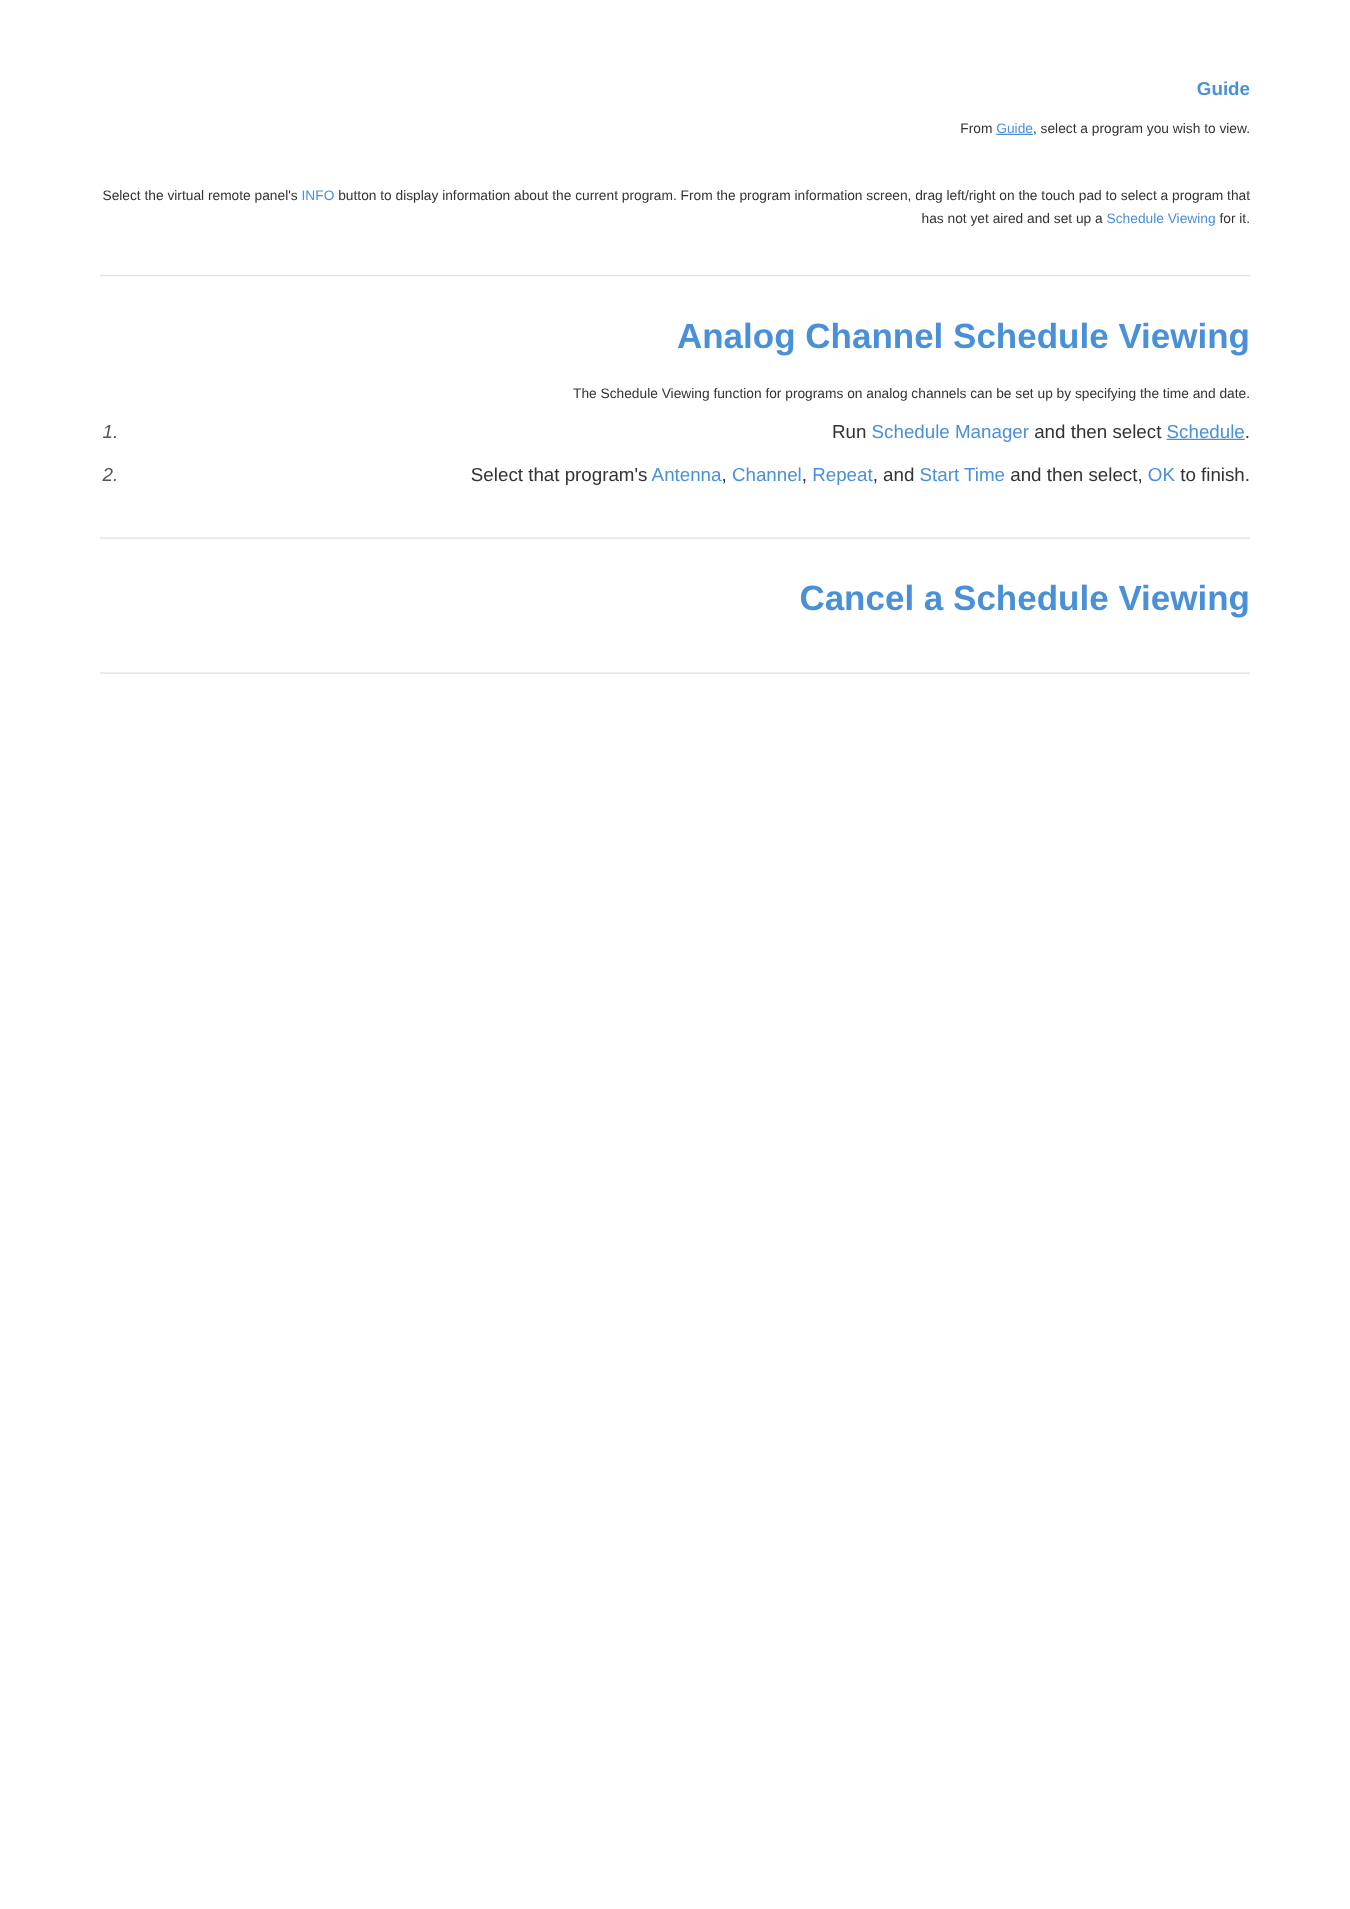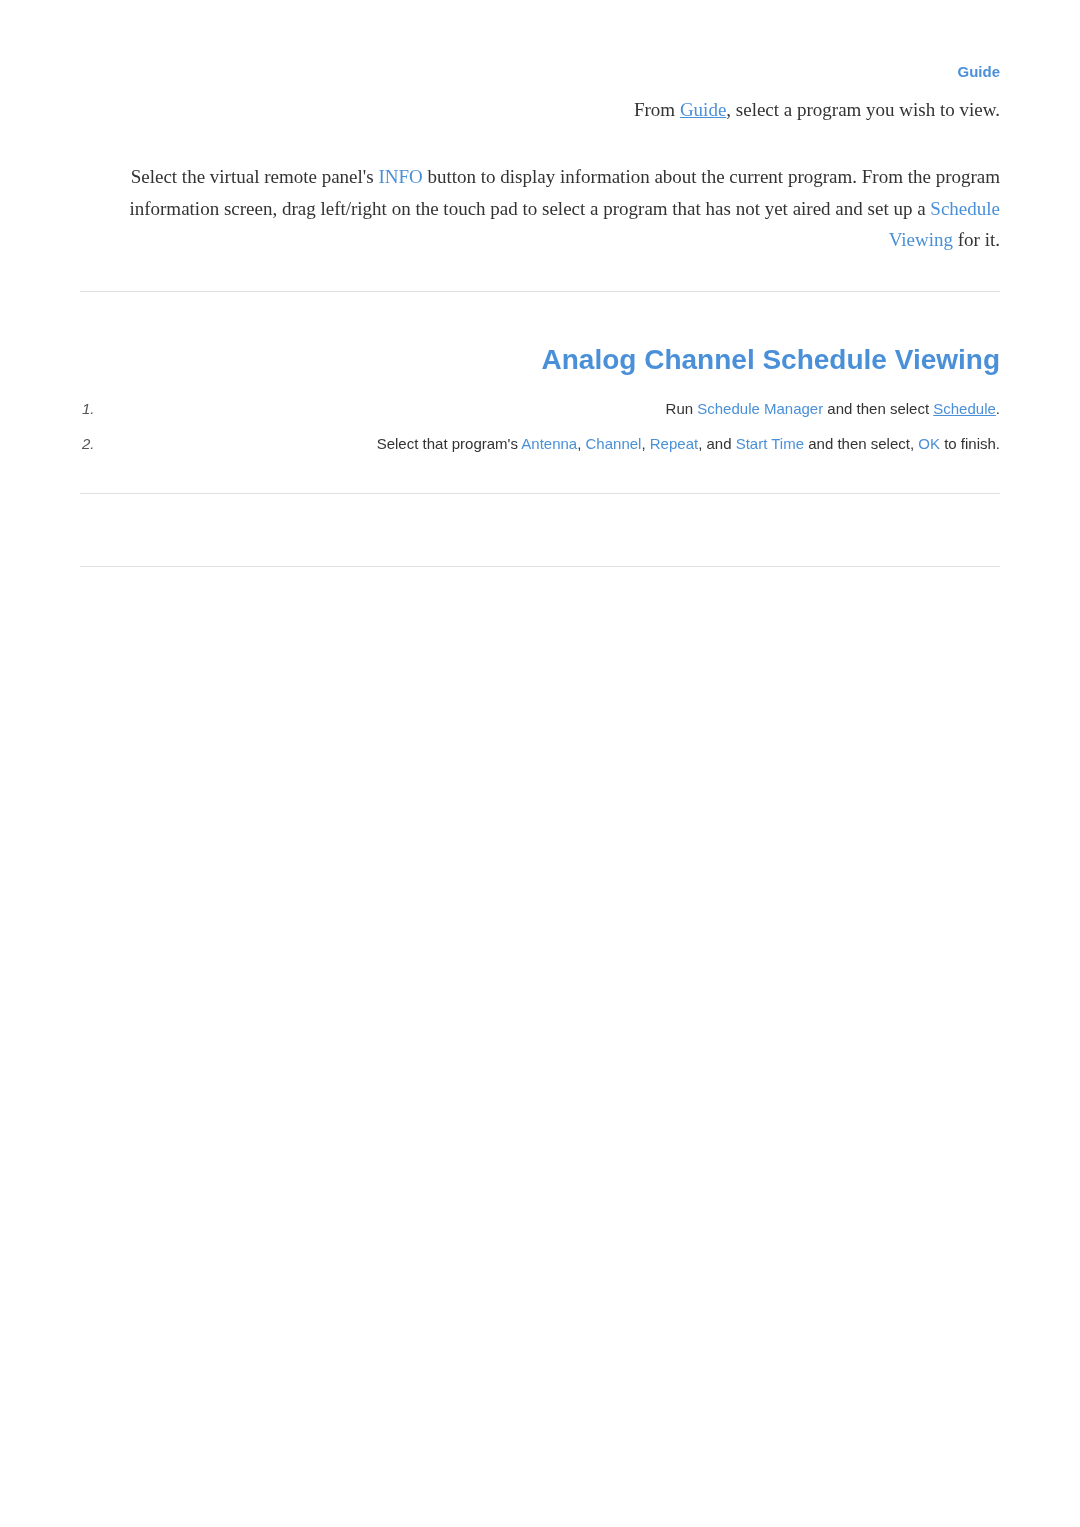--- a/index.html
+++ b/index.html
@@ -34,23 +34,22 @@
     .section-title-large {
       color: #4a90d9;
       font-size: 28px;
       font-weight: bold;
       margin-bottom: 14px;
       padding-top: 10px;
     }
 
     .section-body {
       color: #333333;
-      font-size: 19px;
+      font-size: 11px;
       line-height: 1.65;
-      font-family: Liberation Serif, serif;
     }
 
     .link {
       color: #4a90d9;
       text-decoration: none;
     }
 
     .link-underline {
       color: #4a90d9;
       text-decoration: underline;
@@ -73,21 +72,21 @@
     .list-num {
       font-style: italic;
       position: absolute;
       left: -28px;
       top: 0;
       color: #555;
     }
 
     .divider-section {
       border-top: 1px solid #e0e0e0;
-      padding-top: 36px;
+      padding-top: 16px;
       margin-top: 10px;
     }
   </style>
 </head>
 <body>
 
 <div class="section">
   <div class="section-title-small">Guide</div>
   <p class="section-body">
     <span>From </span><a class="link-underline">Guide</a><span>, select a program you wish to view.</span>
@@ -95,29 +94,31 @@
 </div>
 
 <div class="section">
   <p class="section-body">
     <span>Select the virtual remote panel's </span><a class="link">INFO</a><span> button to display information about the current program. From the program information screen, drag left/right on the touch pad to select a program that has not yet aired and set up a </span><a class="link">Schedule Viewing</a><span> for it.</span>
   </p>
 </div>
 
 <div class="section divider-section">
   <div class="section-title-large">Analog Channel Schedule Viewing</div>
+  <p class="section-body">The Schedule Viewing function for programs on analog channels can be set up by specifying the time and date.</p>
   <ol class="ordered-list">
     <li>
       <span class="list-num">1.</span>
       <span>Run </span><a class="link">Schedule Manager</a><span> and then select </span><a class="link link-underline">Schedule</a><span>.</span>
     </li>
     <li>
       <span class="list-num">2.</span>
       <span>Select that program's </span><a class="link">Antenna</a><span>, </span><a class="link">Channel</a><span>, </span><a class="link">Repeat</a><span>, and </span><a class="link">Start Time</a><span> and then select, </span><a class="link">OK</a><span> to finish.</span>
     </li>
   </ol>
 </div>
 
 <div class="section divider-section">
+  <div class="section-title-large">Cancel a Schedule Viewing</div>
 </div>
 
 <div class="section divider-section">
 </div>
 
 </body></html>

